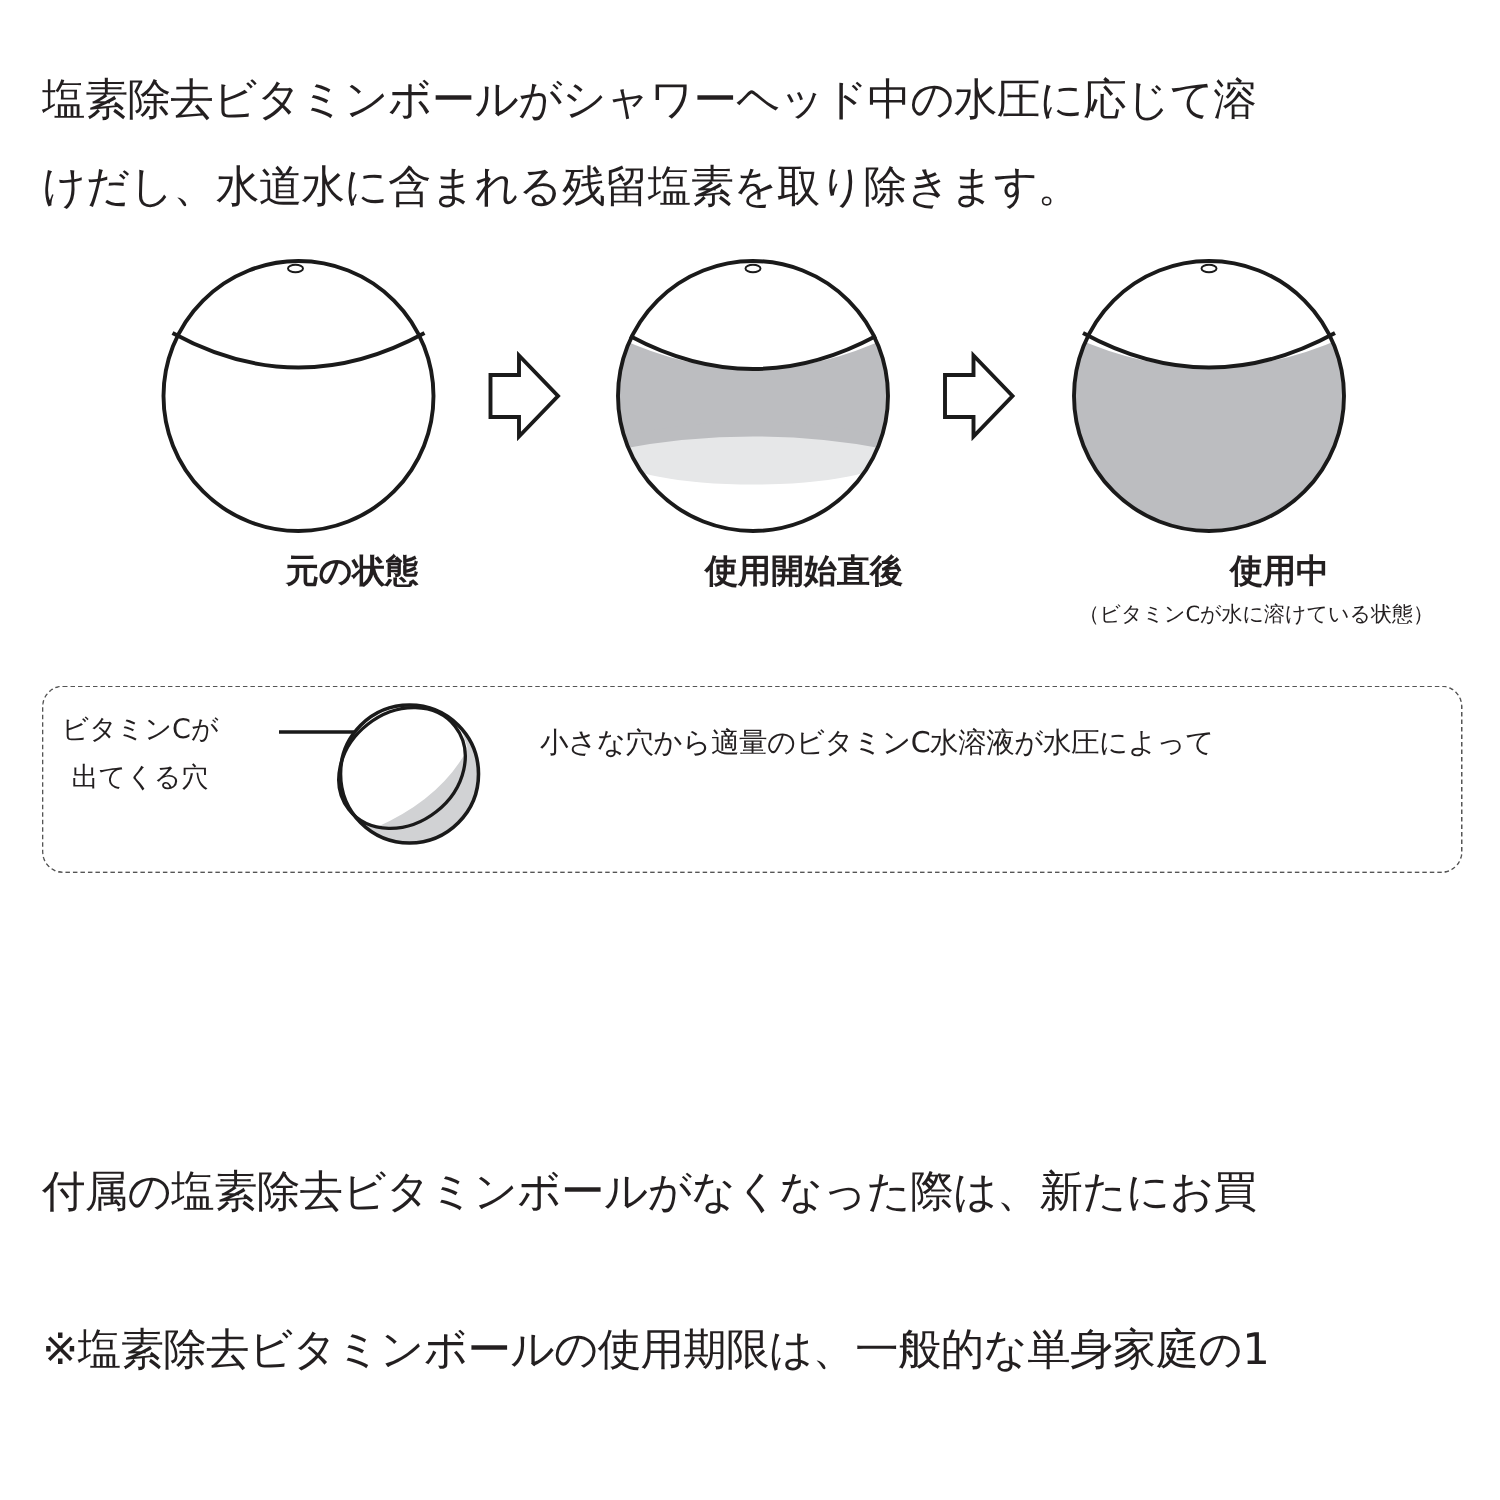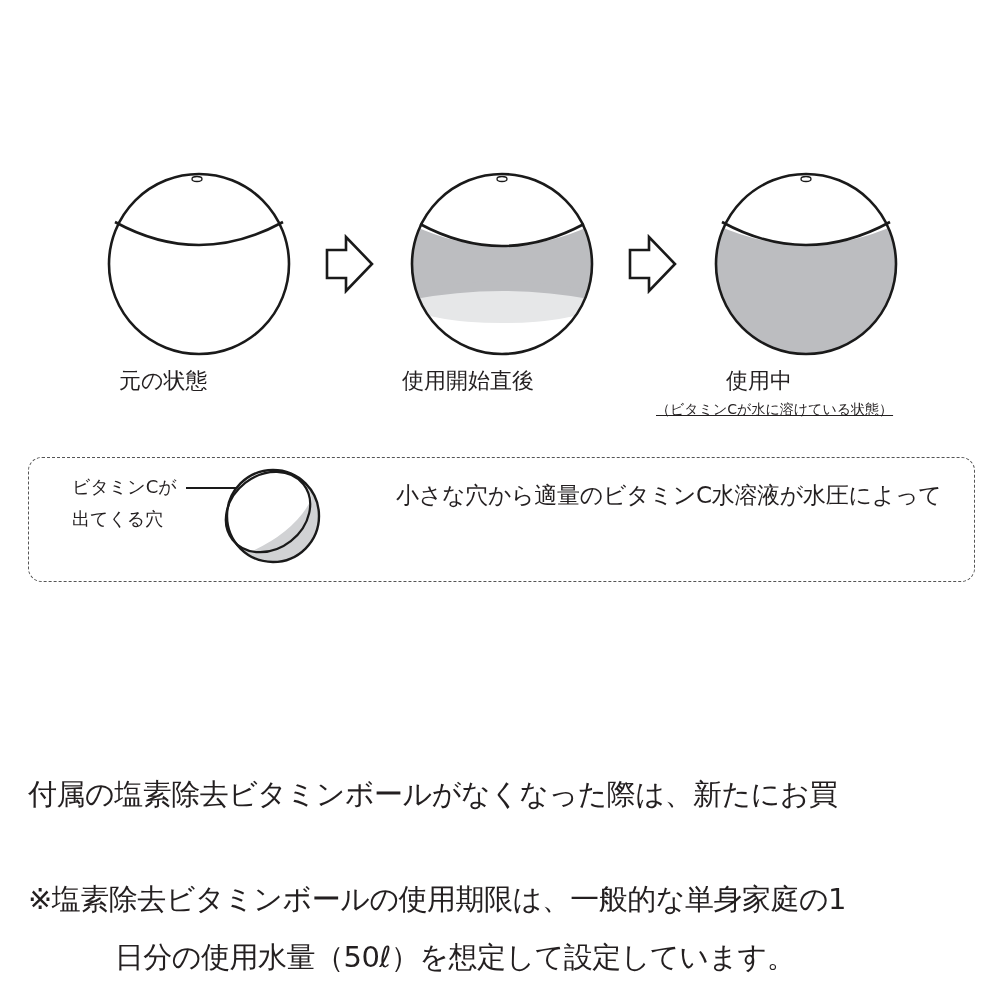--- a/index.html
+++ b/index.html
@@ -1,35 +1,37 @@
 <!DOCTYPE html>
 <html><head>
 <meta charset="utf-8">
 <style>
   html, body { margin: 0; padding: 0; background: #ffffff; }
   body { width: 1000px; height: 1000px; position: relative; overflow: hidden;
          font-family: "DejaVu Sans", "Liberation Sans", sans-serif; color: #231f20; }
   .para { position: absolute; left: 28px; width: 950px; font-size: 29px; line-height: 58px;
           letter-spacing: -0.5px; white-space: nowrap; }
   .line { display: block; height: 58px; }
-  .caption { position: absolute; font-size: 22px; text-align: left; white-space: nowrap; }
-  .subcap { position: absolute; font-size: 14px; text-align: left; white-space: nowrap; text-decoration: underline; }
+  .caption { position: absolute; font-size: 22px; text-align: right; white-space: nowrap; font-weight: bold; }
+  .subcap { position: absolute; font-size: 14px; text-align: right; white-space: nowrap; }
   svg.diagram { position: absolute; left: 0; top: 0; }
   .note-box { position: absolute; left: 28px; top: 457px; width: 947px; height: 125px;
               border: 1.5px dashed #555; border-radius: 14px; box-sizing: border-box; }
   .note-label { position: absolute; font-size: 18px; line-height: 32px; white-space: nowrap; }
-  .note-text { position: absolute; left: 360px; top: 473px; font-size: 23px; line-height: 44px; white-space: nowrap; letter-spacing: -0.3px; margin-left: 36px; }
+  .note-text { position: absolute; left: 360px; top: 473px; font-size: 19px; line-height: 44px; white-space: nowrap; letter-spacing: -0.3px; }
   .note-text .line { height: 44px; }
   .footnote { position: absolute; left: 28px; top: 870px; font-size: 29px; line-height: 58px; white-space: nowrap; letter-spacing: -0.5px; text-align: center; }
   .footnote .indent { padding-left: 36px; }
 </style>
 </head>
 <body>
 
 <div class="para" style="top: 37px;">
+  <span class="line">塩素除去ビタミンボールがシャワーヘッド中の水圧に応じて溶</span>
+  <span class="line">けだし、水道水に含まれる残留塩素を取り除きます。</span>
 </div>
 
 <svg class="diagram" width="1000" height="600" viewBox="0 0 1000 600">
   <defs>
     <clipPath id="c1">
         <circle cx="199" cy="264" r="90"></circle>
       </clipPath>
     <clipPath id="c2">
         <circle cx="502" cy="264" r="90"></circle>
       </clipPath>
@@ -74,21 +76,21 @@
     <ellipse cx="806" cy="179" rx="5" ry="2.5" fill="none" stroke="#1a1a1a" stroke-width="1.3"></ellipse>
   </g>
 </svg>
 
 <div class="caption" style="left: 119px; top: 366px; width: 160px;">元の状態</div>
 <div class="caption" style="left: 402px; top: 366px; width: 200px;">使用開始直後</div>
 <div class="caption" style="left: 726px; top: 366px; width: 160px;">使用中</div>
 <div class="subcap" style="left: 656px; top: 401px; width: 300px;">（ビタミンCが水に溶けている状態）</div>
 
 <div class="note-box"></div>
-<div class="note-label" style="left: 72px; top: 471px;">
+<div class="note-label" style="left: 41px; top: 471px; text-align: center;">
   <div>ビタミンCが</div>
   <div>出てくる穴</div>
 </div>
 
 <svg class="diagram" width="1000" height="600" viewBox="0 0 1000 600">
 
   <line x1="186" y1="488" x2="258" y2="488" stroke="#1a1a1a" stroke-width="2.2"></line>
   <circle cx="259" cy="488" r="2.8" fill="#1a1a1a"></circle>
 
   <g>
@@ -108,14 +110,13 @@
 
 <div class="para" style="top: 603px;">
 </div>
 
 <div class="para" style="top: 765px;">
   <span class="line">付属の塩素除去ビタミンボールがなくなった際は、新たにお買</span>
 </div>
 
 <div class="footnote">
   <span class="line">※塩素除去ビタミンボールの使用期限は、一般的な単身家庭の1</span>
-  <span class="line indent">日分の使用水量（50ℓ）を想定して設定しています。</span>
 </div>
 
 </body></html>

